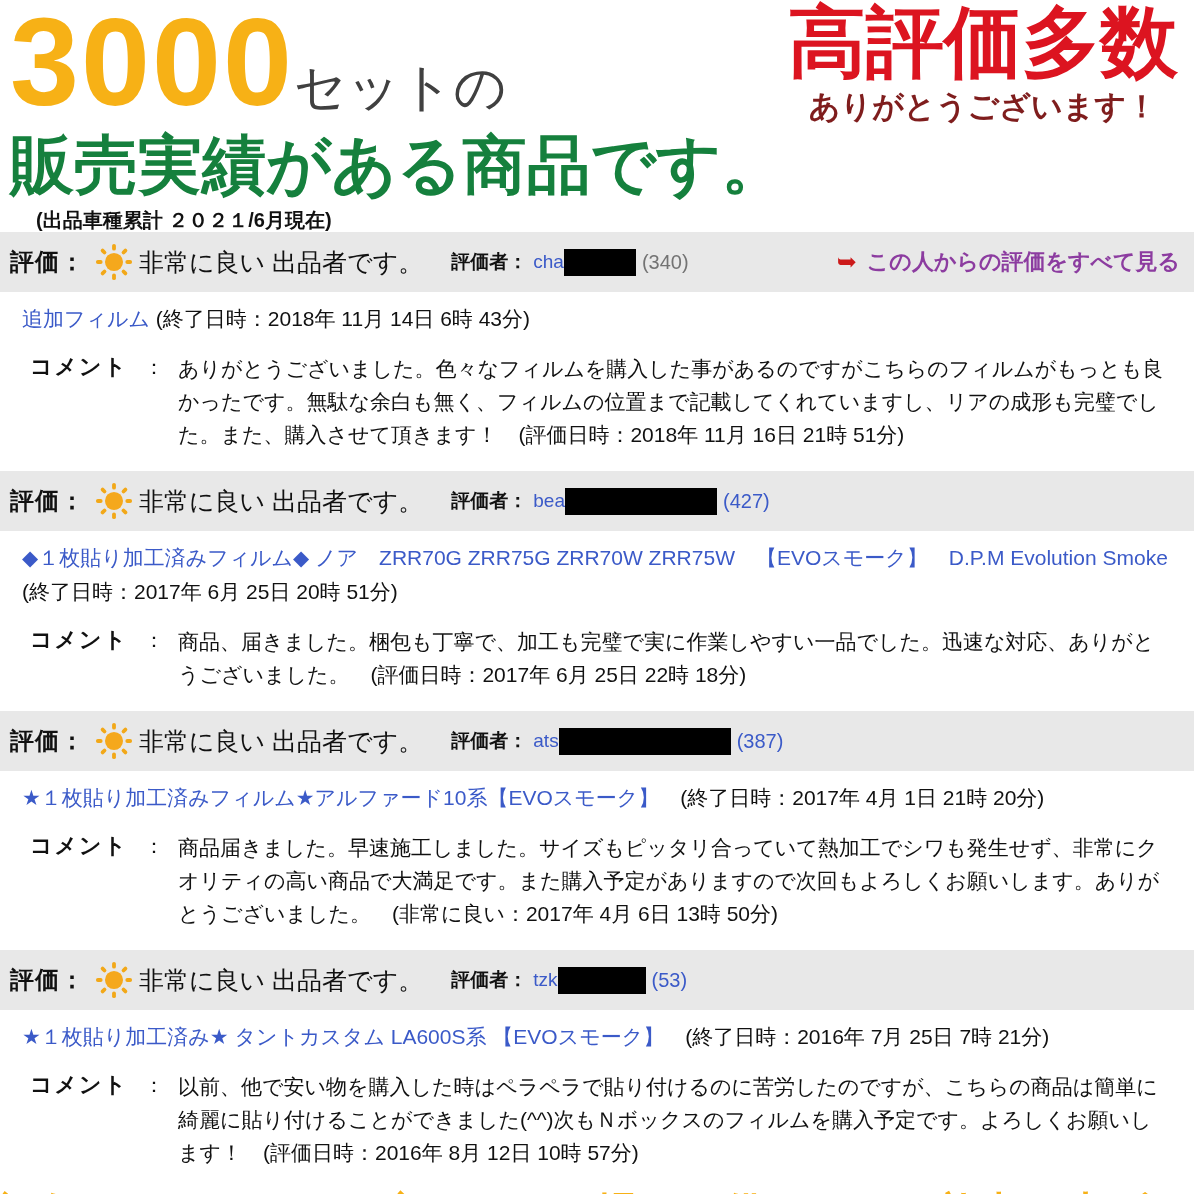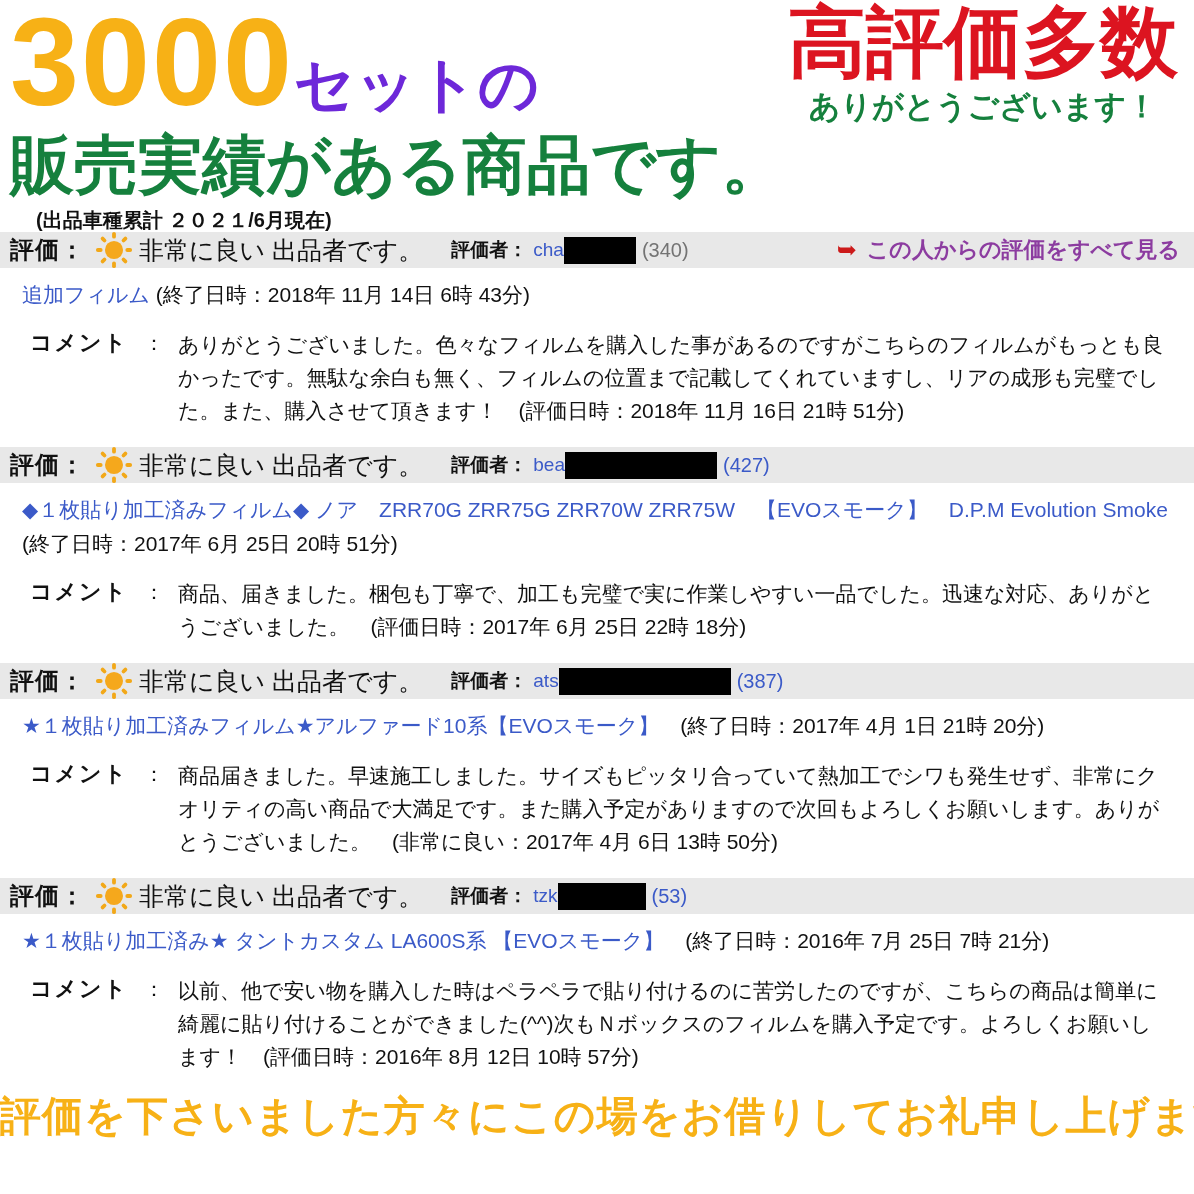--- a/index.html
+++ b/index.html
@@ -8,31 +8,31 @@
     font-family:"Liberation Sans","DejaVu Sans",sans-serif;
     color:#111;
     width:1194px; height:1194px; overflow:hidden;
   }
 
   
   .banner { position:relative; height:226px; }
   .banner-left { position:absolute; left:10px; top:0; }
   .b-line1 { white-space:nowrap; line-height:1; }
   .b-num  { font-size:124px; font-weight:bold; color:#F7B116; letter-spacing:2px; }
-  .b-suf  { font-size:60px;  font-weight:bold; color:#6d28d9; }
+  .b-suf  { font-size:52px;  font-weight:normal; color:#404040; }
   .b-line2 { font-size:64px; font-weight:bold; color:#15803d; line-height:1.05; margin-top:8px; white-space:nowrap; }
   .b-note  { font-size:20px; font-weight:bold; color:#111; margin-top:8px;margin-left:26px; }
   .banner-right { position:absolute; right:16px; top:2px; text-align:center; }
   .b-big   { font-size:78px; font-weight:bold; color:#DC1420; line-height:1.05; white-space:nowrap; }
-  .b-thanks{ font-size:31px; font-weight:bold; color:#15803d; margin-top:2px; white-space:nowrap; }
+  .b-thanks{ font-size:31px; font-weight:bold; color:#7f1d1d; margin-top:2px; white-space:nowrap; }
 
   
   .review { margin-top:6px; }
   .bar {
-    height:36px; background:#e8e8e8;
+    height:60px; background:#e8e8e8;
     display:flex; align-items:center;
     padding:0 14px 0 10px;
   }
   .rating-lbl { font-size:24px; font-weight:bold; letter-spacing:1px; }
   .sun { display:inline-flex; margin:0 6px 0 10px; }
   .rating-text { font-size:25px; font-weight:normal; margin-right:28px; white-space:nowrap; }
   .rater-lbl { font-size:19px; font-weight:bold; margin-right:6px; white-space:nowrap; }
   .user { font-size:19px; color:#3B5AC8; text-decoration:none; }
   .redact { display:inline-block; height:27px; background:#000; margin:0 6px 0 0; }
   .rw1 { width:72px; }  .rw2 { width:152px; } .rw3 { width:172px; } .rw4 { width:88px; }

